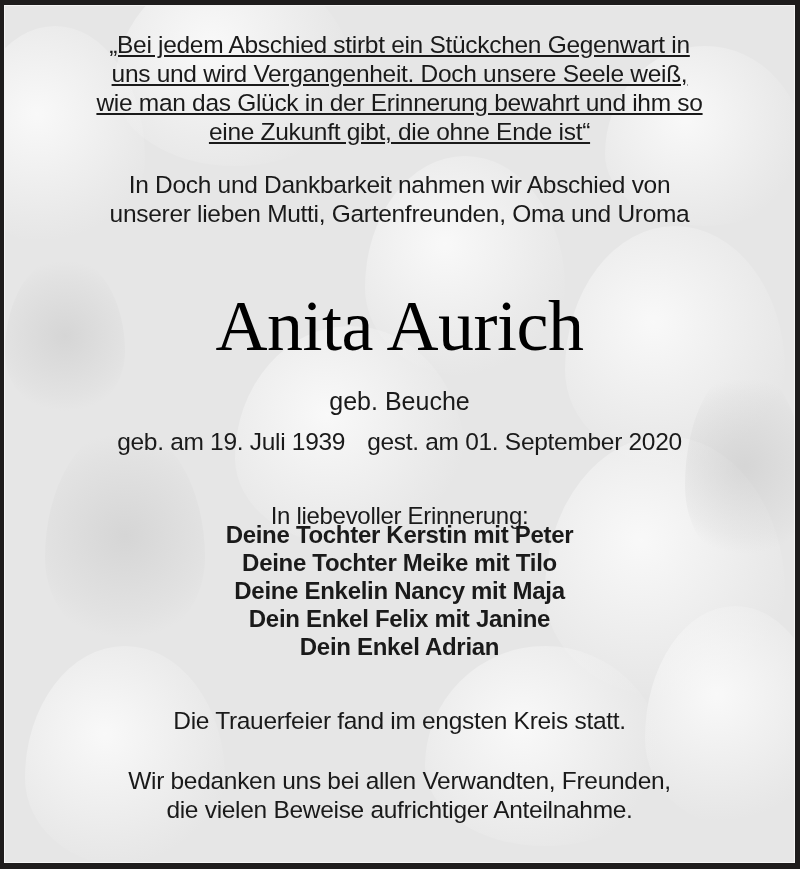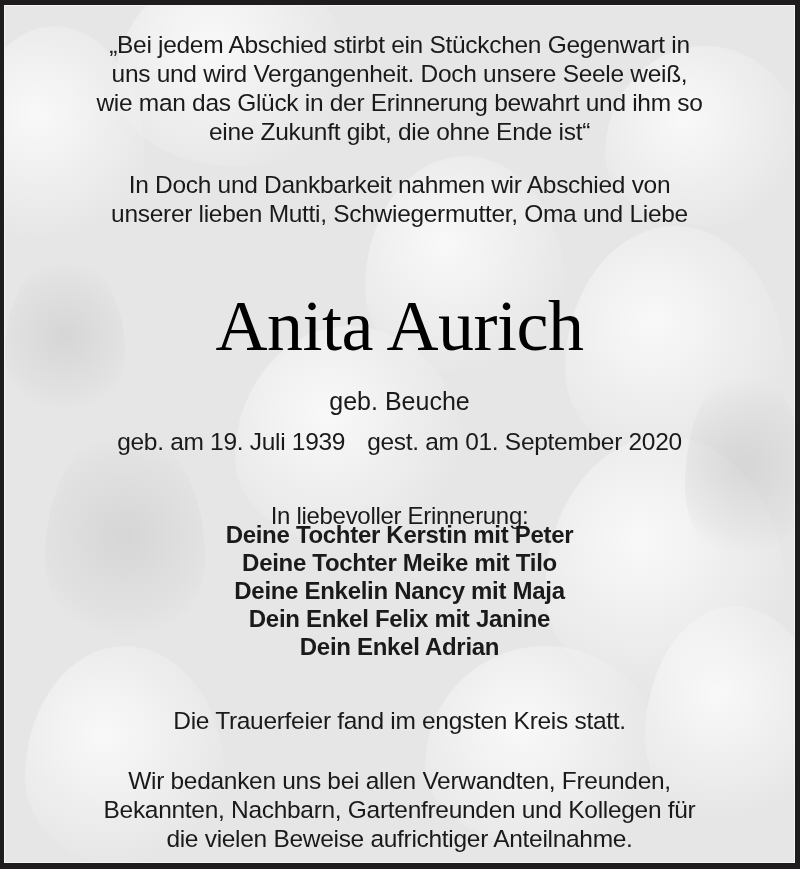--- a/index.html
+++ b/index.html
@@ -27,21 +27,21 @@
       background: radial-gradient(circle at 50% 50%, rgba(200,200,200,0.55), rgba(210,210,210,0.2) 60%, rgba(220,220,220,0) 75%);
     }
     .content {
       position: absolute; left: 0; top: 0; width: 100%; height: 100%;
       text-align: center;
       color: #1a1a1a;
       font-family: "Liberation Sans", sans-serif;
     }
     .block { position: absolute; left: 0; right: 0; }
     .quote {
-      top: 24px; font-size: 24.5px; line-height: 29px; letter-spacing: -0.3px;
+      top: 24px; font-size: 24.5px; line-height: 29px; letter-spacing: -0.3px; text-decoration: underline;
     }
     .intro {
       top: 164px; font-size: 24.5px; line-height: 29px; letter-spacing: -0.3px;
     }
     .name {
       top: 280px;
       font-family: "Liberation Serif", "DejaVu Serif", serif;
       font-size: 72px; line-height: 80px; letter-spacing: -0.5px;
       color: #000000;
     }
@@ -90,21 +90,21 @@
   <div class="content">
     <div class="block quote">
       <div>„Bei jedem Abschied stirbt ein Stückchen Gegenwart in</div>
       <div>uns und wird Vergangenheit. Doch unsere Seele weiß,</div>
       <div>wie man das Glück in der Erinnerung bewahrt und ihm so</div>
       <div>eine Zukunft gibt, die ohne Ende ist“</div>
     </div>
 
     <div class="block intro">
       <div>In Doch und Dankbarkeit nahmen wir Abschied von</div>
-      <div>unserer lieben Mutti, Schwiegermutter, Oma und Liebe</div>
+      <div>unserer lieben Mutti, Gartenfreunden, Oma und Uroma</div>
     </div>
 
     <div class="block name">Anita Aurich</div>
 
     <div class="block maiden">geb. Beuche</div>
 
     <div class="block dates">
       <span>geb. am 19. Juli 1939</span><span class="gap"></span><span>gest. am 01. September 2020</span>
     </div>
 
@@ -115,17 +115,16 @@
       <div>Deine Tochter Meike mit Tilo</div>
       <div>Deine Enkelin Nancy mit Maja</div>
       <div>Dein Enkel Felix mit Janine</div>
       <div>Dein Enkel Adrian</div>
     </div>
 
     <div class="block ceremony">Die Trauerfeier fand im engsten Kreis statt.</div>
 
     <div class="block thanks">
       <div>Wir bedanken uns bei allen Verwandten, Freunden,</div>
-      <div>Bekannten, Nachbarn, Gartenfreunden und Kollegen für</div>
       <div>die vielen Beweise aufrichtiger Anteilnahme.</div>
     </div>
   </div>
 </div>
 
 </body></html>

